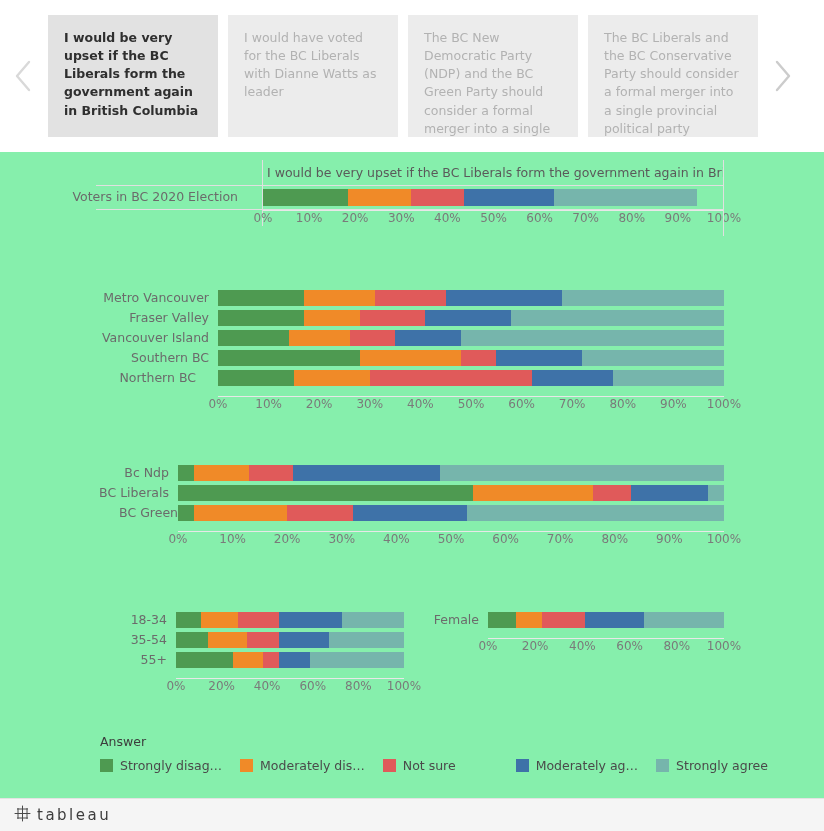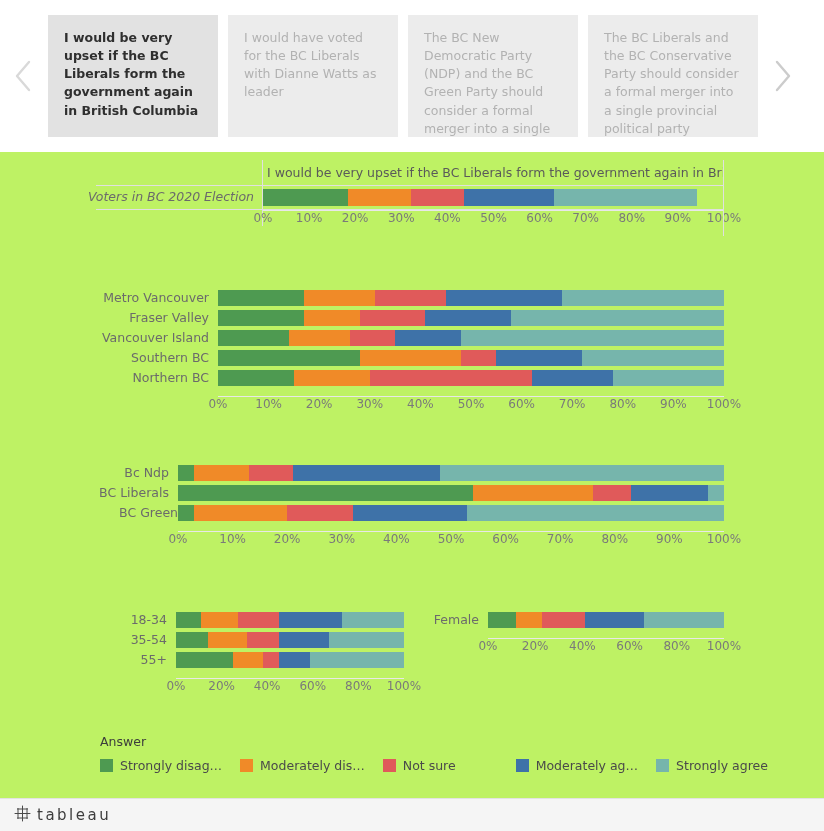--- a/index.html
+++ b/index.html
@@ -3,21 +3,21 @@
 <meta charset="utf-8">
 <style>
   * { box-sizing: border-box; }
   html, body {
     margin: 0; padding: 0;
     width: 824px; height: 831px;
     background: #ffffff;
     font-family: "DejaVu Sans", "Liberation Sans", sans-serif;
     overflow: hidden;
   }
-  #app { position: relative; width: 824px; height: 831px; background: #bef264; }
+  #app { position: relative; width: 824px; height: 831px; background: #86efac; }
 
   
   .carousel {
     position: absolute; left: 0; top: 0; width: 824px; height: 152px;
     background: #fff;
     display: flex; align-items: center;
   }
   .chev {
     width: 48px; height: 152px; flex: 0 0 48px;
     display: flex; align-items: center; justify-content: center;
@@ -58,21 +58,21 @@
   #sheet1 .s1-top {
     display: flex; height: 26px; border-bottom: 1px solid #e0e0e0;
   }
   #sheet1 .s1-corner { width: 166px; flex: 0 0 166px; }
   #sheet1 .s1-title {
     flex: 1; border-left: 1px solid #e0e0e0;
     font-size: 12.5px; color: #5a5a5a; padding-left: 4px;
     display: flex; align-items: center; overflow: hidden; white-space: nowrap;
   }
   #sheet1 .s1-mid { display: flex; height: 24px; border-bottom: 1px solid #e0e0e0; }
-  #sheet1 .s1-lab { width: 166px; flex: 0 0 166px; padding-right: 8px; font-style: italic; }
+  #sheet1 .s1-lab { width: 166px; flex: 0 0 166px; padding-right: 24px; }
   #sheet1 .s1-plot { flex: 1; border-left: 1px solid #e0e0e0; position: relative; }
   #sheet1 .s1-axiswrap { display: flex; height: 22px; }
   #sheet1 .s1-axispad { width: 166px; flex: 0 0 166px; }
   #sheet1 .s1-axis { flex: 1; border-left: 1px solid #e0e0e0; position: relative; }
   #sheet1 .s1-right { position: absolute; right: 0; top: 0; bottom: 0; width: 1px; background: #e0e0e0; }
 
   
   #sheet2 { left: 110px; top: 288px; width: 614px; height: 128px; }
   
   #sheet3 { left: 110px; top: 463px; width: 614px; height: 98px; }
@@ -213,21 +213,21 @@
             <div class="bar" style="width: 100%; height: 16px;">
               <div class="seg" style="width: 28%; background: rgb(78, 154, 81);"></div>
               <div class="seg" style="width: 20%; background: rgb(240, 138, 40);"></div>
               <div class="seg" style="width: 7%; background: rgb(224, 90, 90);"></div>
               <div class="seg" style="width: 17%; background: rgb(62, 114, 168);"></div>
               <div class="seg" style="width: 28%; background: rgb(118, 181, 172);"></div>
             </div>
           </div>
         </div>
         <div class="chartrow" style="height: 20px;">
-          <div class="rowlabel" style="width: 108px; flex: 0 0 108px; padding-right: 9px; height: 100%;">Northern BC</div>
+          <div class="rowlabel" style="width: 108px; flex: 0 0 108px; padding-right: 22px; height: 100%;">Northern BC</div>
           <div class="plotcol" style="flex: 1 1 0%; height: 100%; display: flex; align-items: center;">
             <div class="bar" style="width: 100%; height: 16px;">
               <div class="seg" style="width: 15%; background: rgb(78, 154, 81);"></div>
               <div class="seg" style="width: 15%; background: rgb(240, 138, 40);"></div>
               <div class="seg" style="width: 32%; background: rgb(224, 90, 90);"></div>
               <div class="seg" style="width: 16%; background: rgb(62, 114, 168);"></div>
               <div class="seg" style="width: 22%; background: rgb(118, 181, 172);"></div>
             </div>
           </div>
         </div>

